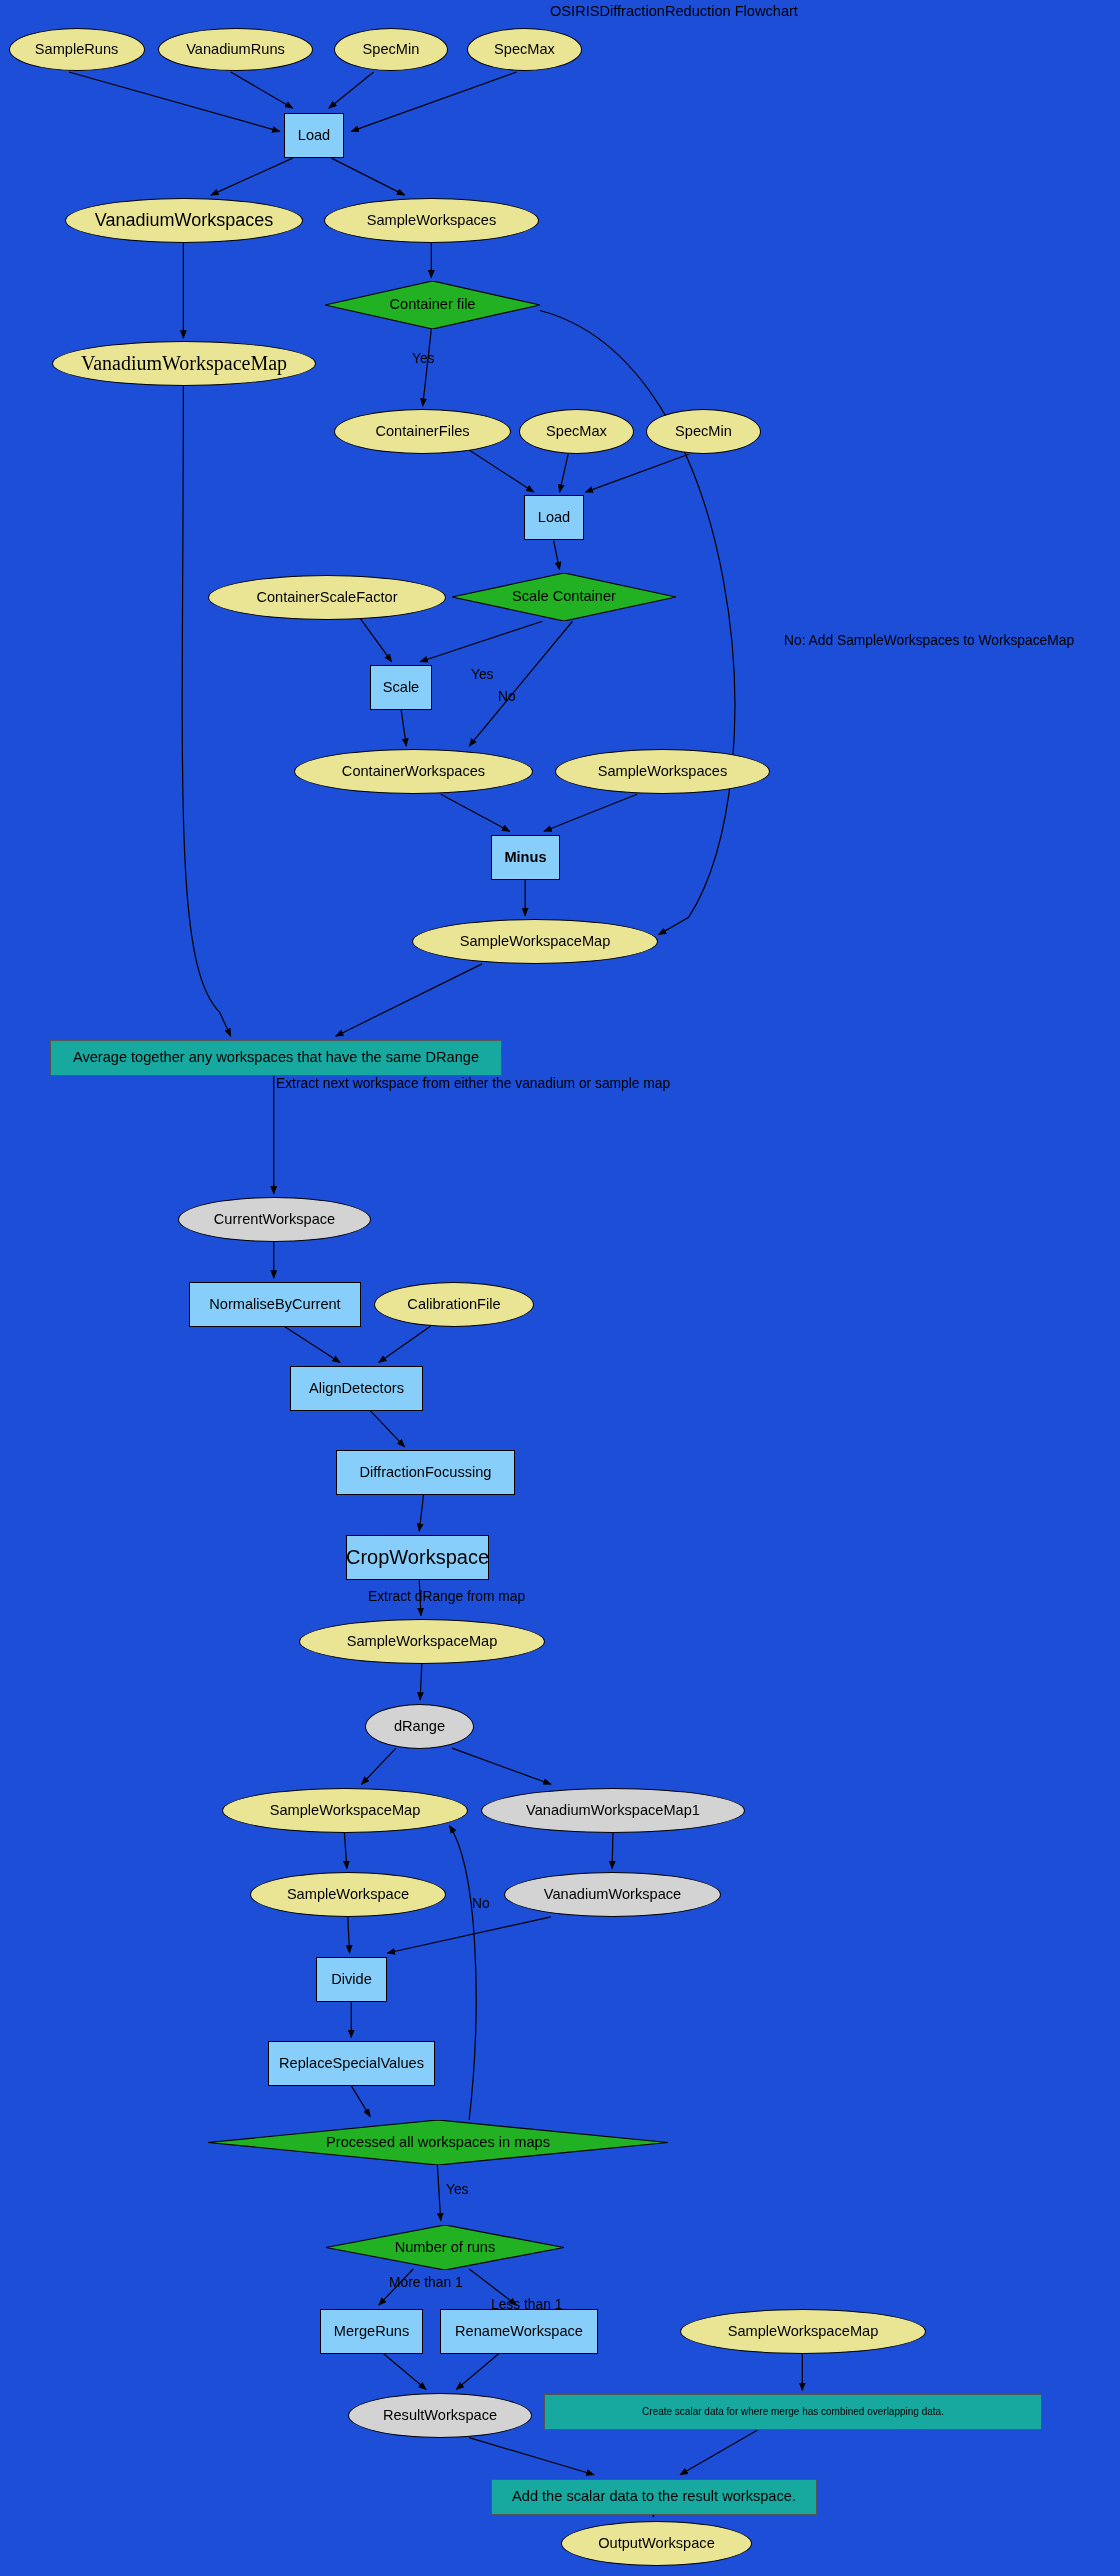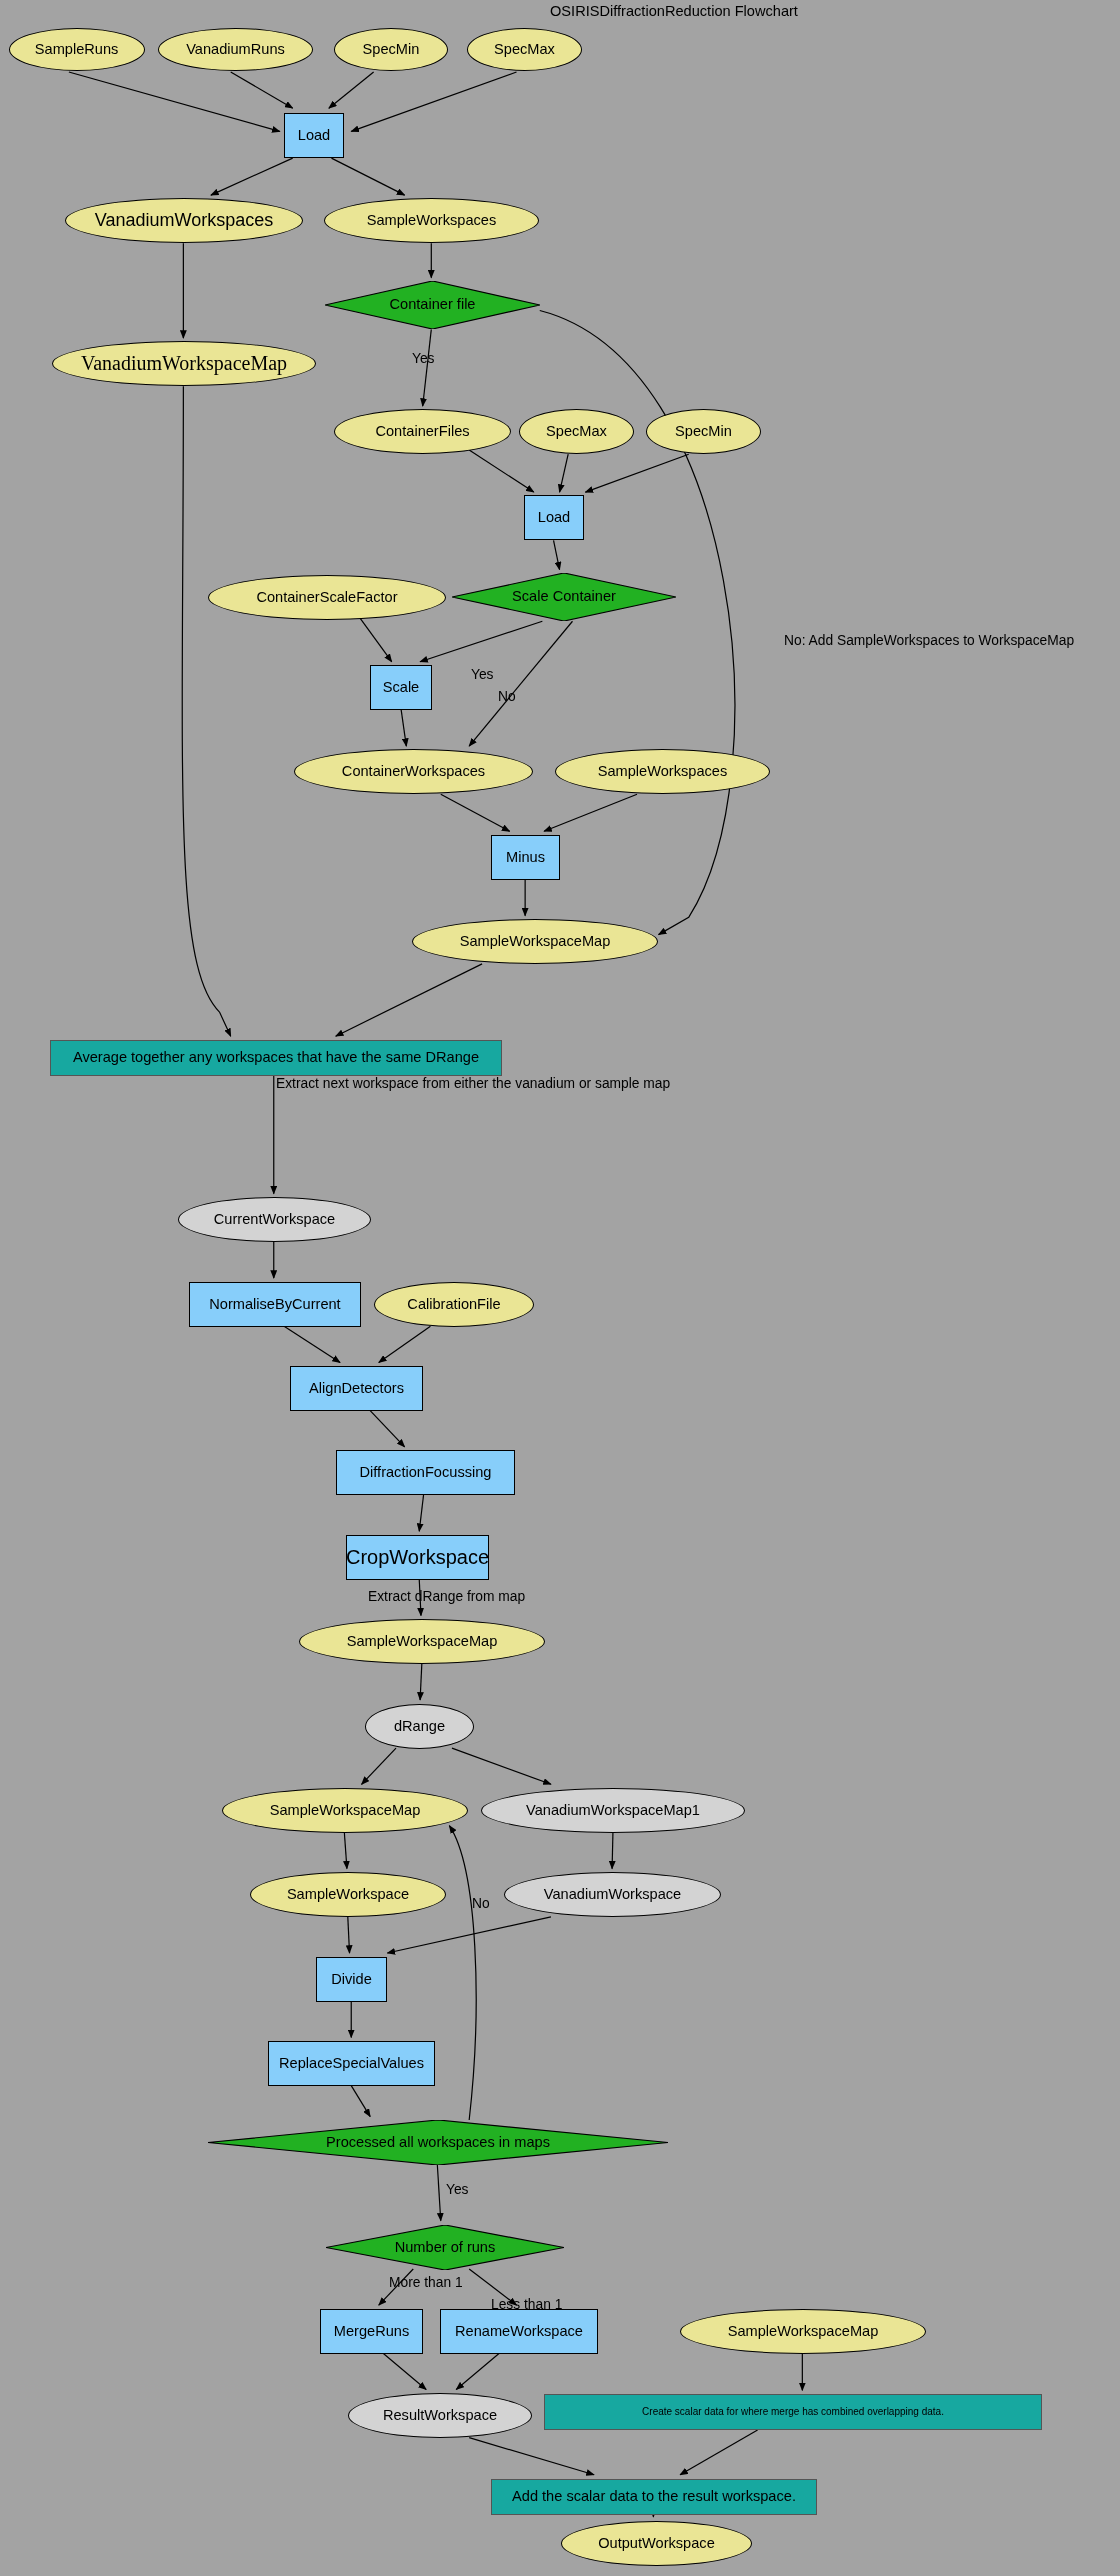--- a/index.html
+++ b/index.html
@@ -7,21 +7,21 @@
     padding: 0;
     background: #ffffff;
   }
   body {
     font-family: "Liberation Sans", sans-serif;
   }
   #canvas {
     position: relative;
     width: 1120px;
     height: 2576px;
-    background: #a3a3a3;
+    background: #1d4ed8;
     overflow: hidden;
   }
   #edges {
     position: absolute;
     left: 0; top: 0;
     width: 1120px;
     height: 2576px;
     pointer-events: none;
   }
   .node {
@@ -200,21 +200,21 @@
       </div>
       <div class="node box" style="left: 370px; top: 665px; width: 62px; height: 45px; font-size: 14.6px;">
         <span>Scale</span>
       </div>
       <div class="node ellipse" style="left: 294px; top: 749px; width: 239px; height: 45px; font-size: 14.6px;">
         <span>ContainerWorkspaces</span>
       </div>
       <div class="node ellipse" style="left: 555px; top: 749px; width: 215px; height: 45px; font-size: 14.6px;">
         <span>SampleWorkspaces</span>
       </div>
-      <div class="node box" style="left: 491px; top: 835px; width: 69px; height: 45px; font-size: 14.6px;">
+      <div class="node box" style="left: 491px; top: 835px; width: 69px; height: 45px; font-size: 14.6px; font-weight: bold;">
         <span>Minus</span>
       </div>
       <div class="node ellipse" style="left: 412px; top: 919px; width: 246px; height: 45px; font-size: 14.6px;">
         <span>SampleWorkspaceMap</span>
       </div>
       <div class="node rect" style="left: 50px; top: 1040px; width: 452px; height: 36px; font-size: 14.6px;">
         <span>Average together any workspaces that have the same DRange</span>
       </div>
       <div class="node ellipse-grey" style="left: 178px; top: 1197px; width: 193px; height: 45px; font-size: 14.6px;">
         <span>CurrentWorkspace</span>

